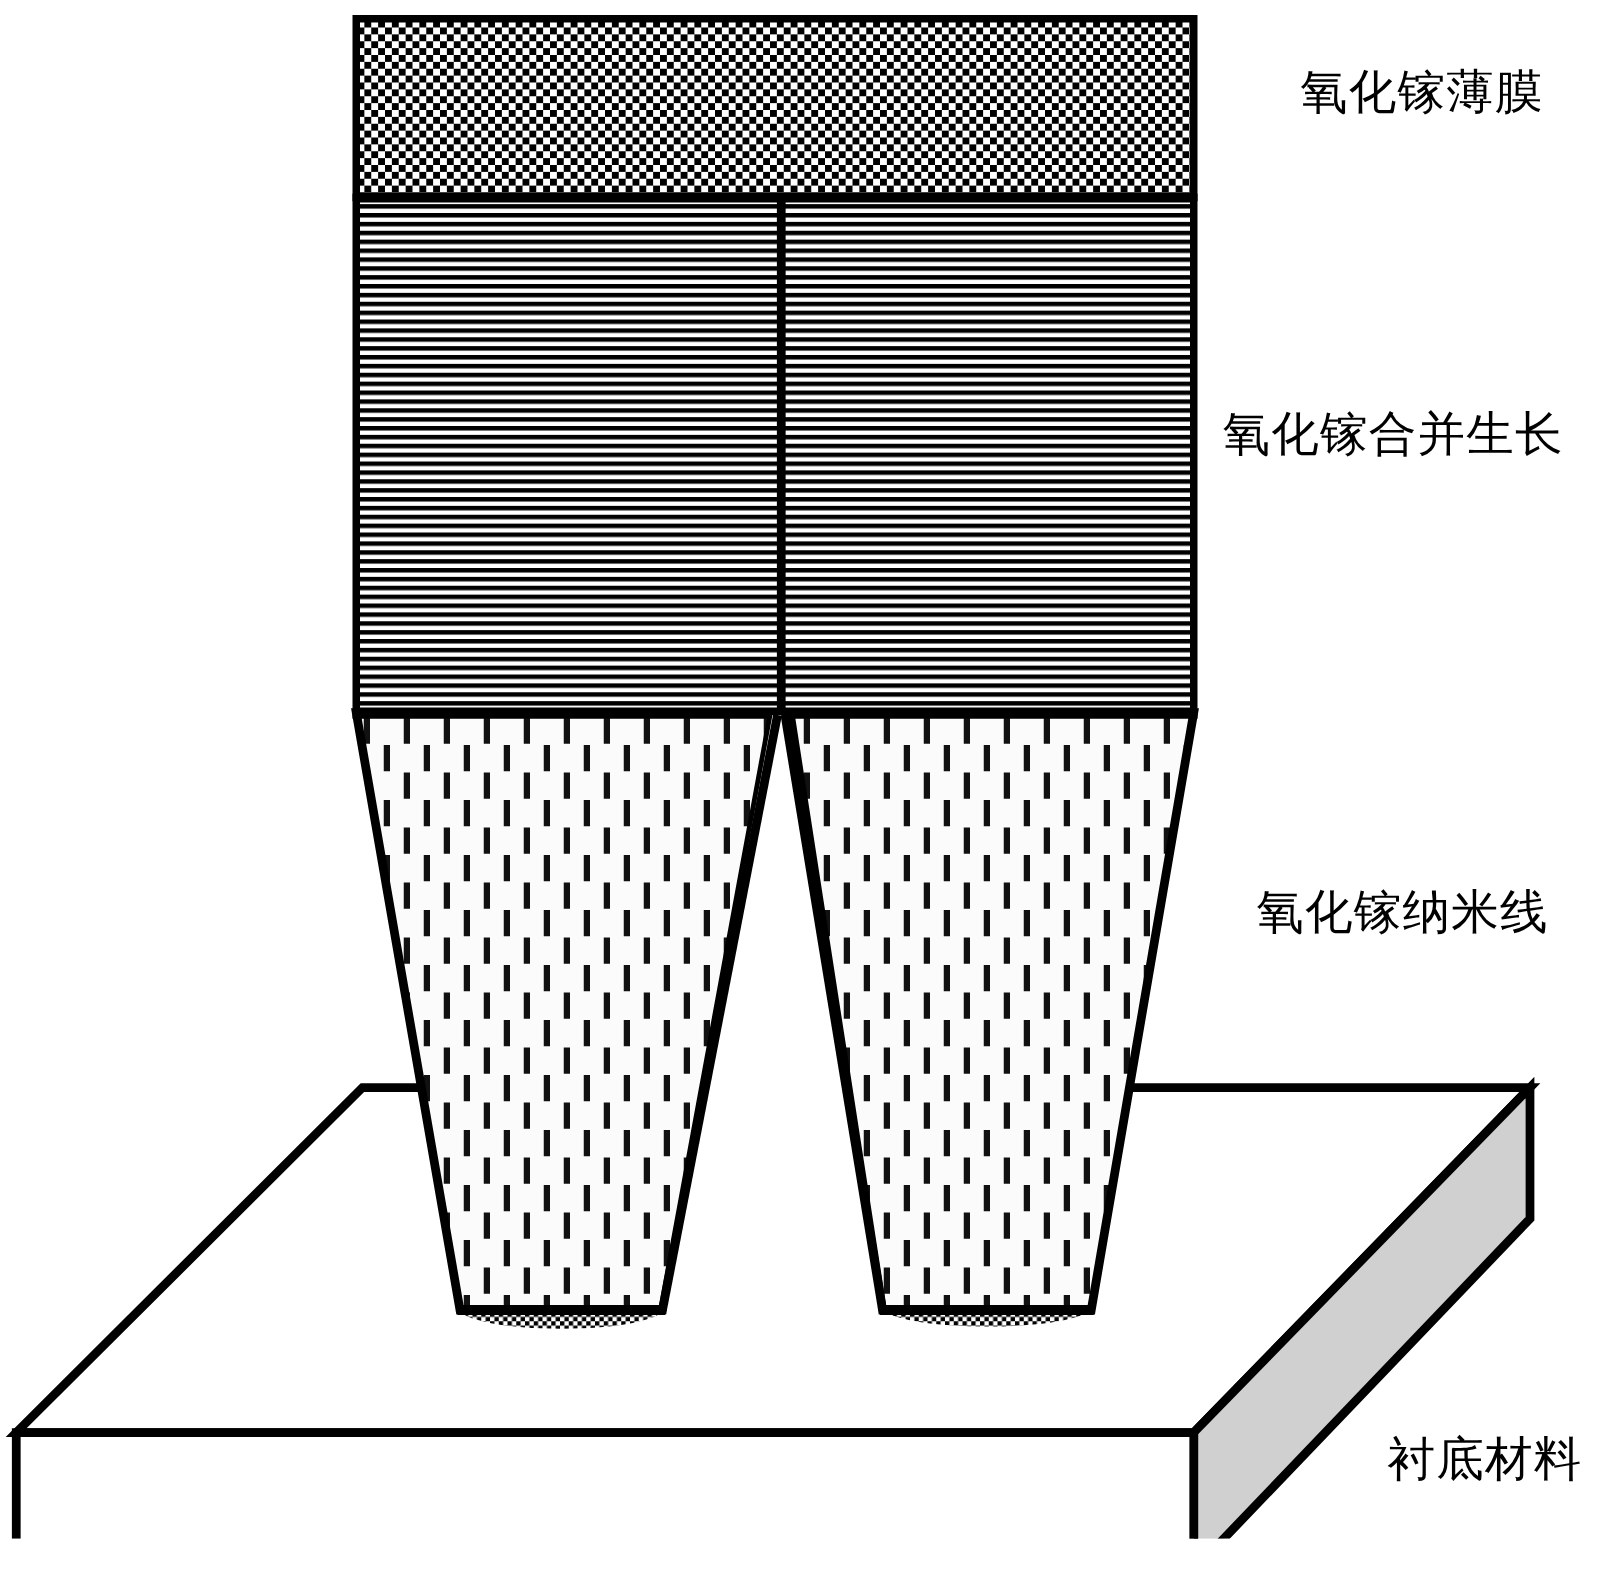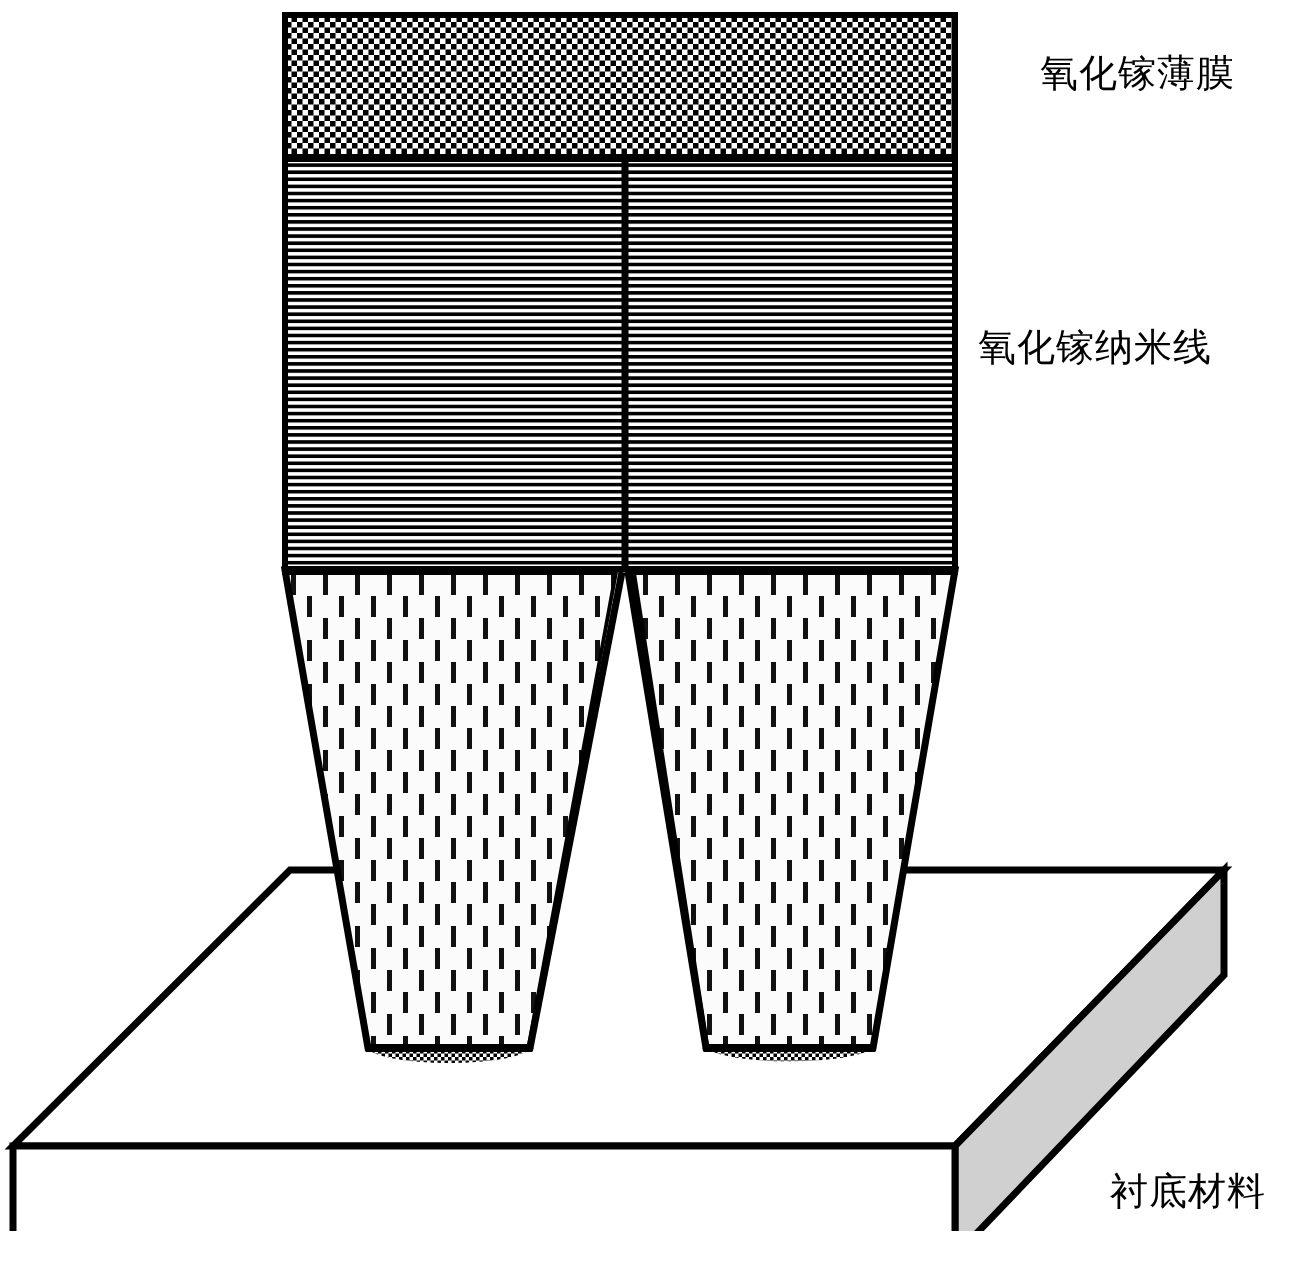--- a/index.html
+++ b/index.html
@@ -30,21 +30,21 @@
     font-family: "DejaVu Sans", "Liberation Sans", sans-serif;
     font-size: 38px;
     line-height: 1;
     color: #000000;
     white-space: nowrap;
     letter-spacing: 1px;
   }
   #label-thinfilm   { left: 1040px; top: 54px; }
   #label-merged     { left: 978px;  top: 328px; }
   #label-nanowire   { left: 1005px; top: 710px; }
-  #label-substrate  { left: 1110px; top: 1148px; margin-top: 24px; }
+  #label-substrate  { left: 1110px; top: 1148px; }
 </style>
 </head>
 <body>
 
 <div id="figure-root">
 
   <svg id="diagram-svg" viewBox="0 0 1299 1273" xmlns="http://www.w3.org/2000/svg">
     <defs>
 
       <pattern id="pat-checker" patternUnits="userSpaceOnUse" width="11" height="11">
@@ -127,18 +127,19 @@
     </g>
 
     <g>
       <line x1="366" y1="1048" x2="532" y2="1048" stroke="#000000" stroke-width="8"></line>
       <line x1="704" y1="1048" x2="875" y2="1048" stroke="#000000" stroke-width="8"></line>
     </g>
   </svg>
 
   <div class="layer-label" id="label-thinfilm">氧化镓薄膜</div>
 
-  <div class="layer-label" id="label-merged">氧化镓纳米线</div>
+  <div class="layer-label" id="label-merged">氧化镓合并生长</div>
 
+  <div class="layer-label" id="label-nanowire">氧化镓纳米线</div>
 
   <div class="layer-label" id="label-substrate">衬底材料</div>
 
 </div>
 
 </body></html>

